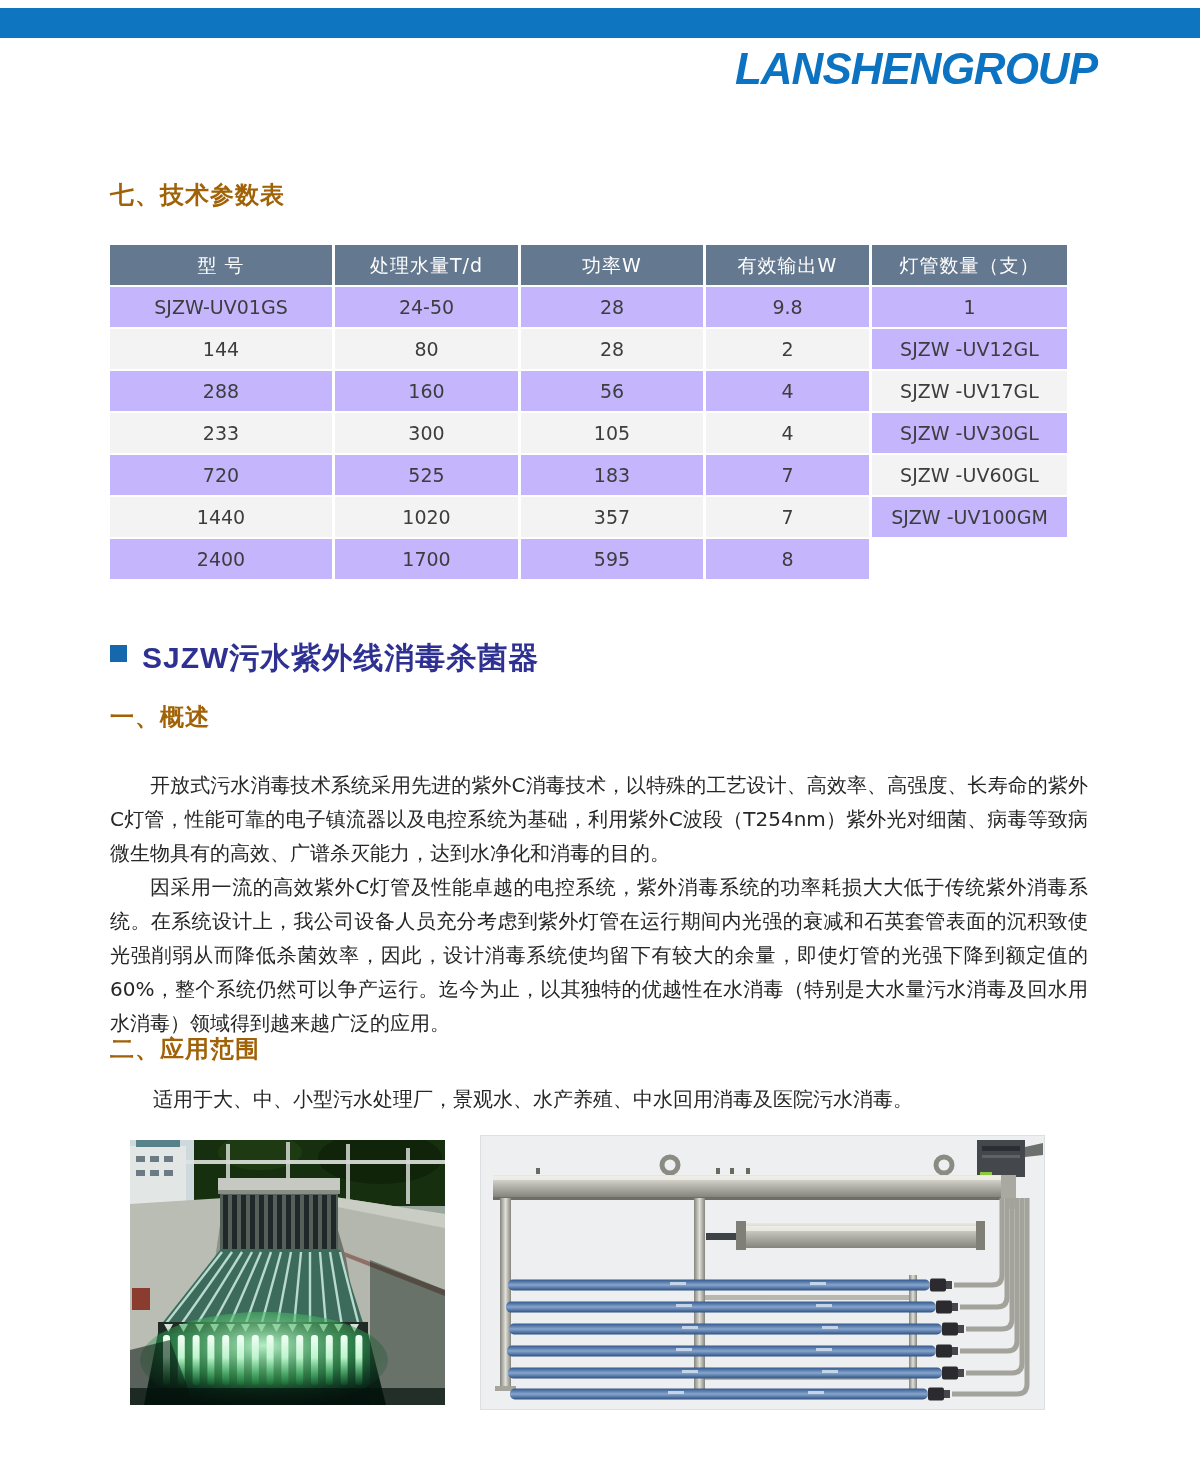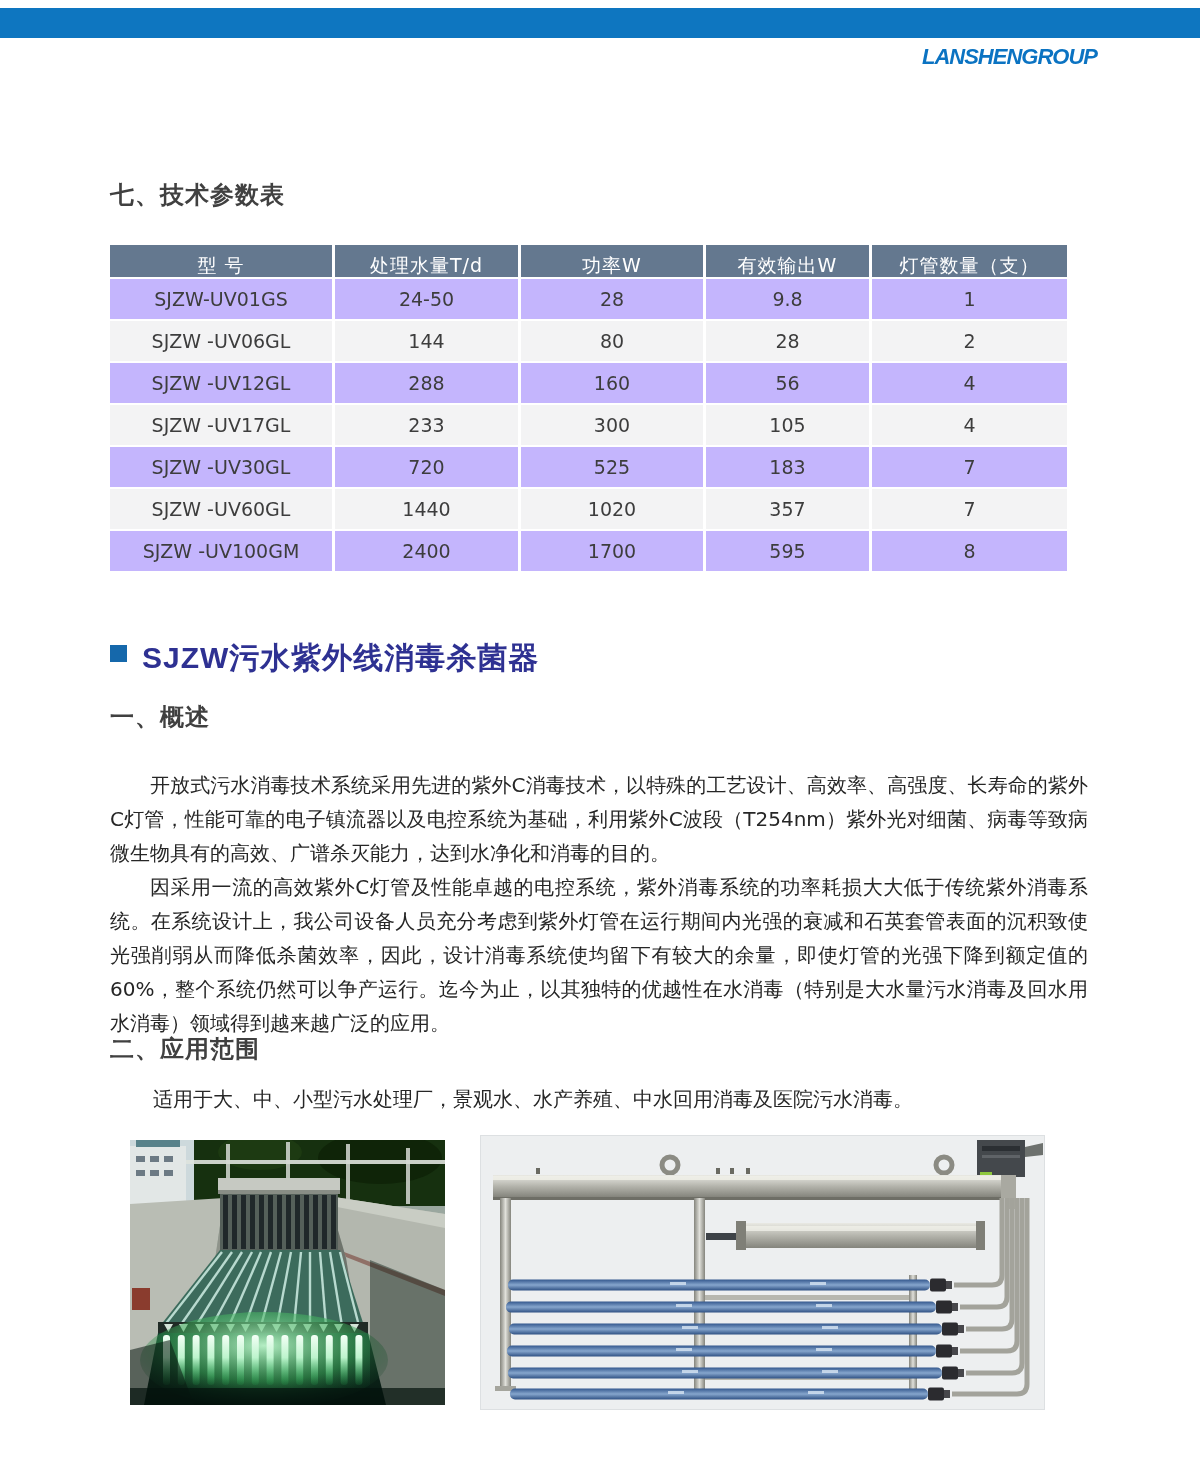--- a/index.html
+++ b/index.html
@@ -8,39 +8,39 @@
     font-family:"DejaVu Sans","Liberation Sans",sans-serif;
     overflow:hidden;
   }
   .page{position:absolute;inset:0;}
   
   .topbar{position:absolute;left:0;top:8px;width:1200px;height:30px;background:#0e76c0;}
   
   .logo{
     position:absolute;top:44px;right:103px;
     font-family:"Liberation Sans","DejaVu Sans",sans-serif;
-    font-size:22px;font-weight:bold;font-style:italic;
+    font-size:44px;font-weight:bold;font-style:italic;
     color:#0b73c2;letter-spacing:-1px;white-space:nowrap;
   }
   
   .sec-title{
     position:absolute;left:110px;margin:0;
-    font-size:24px;font-weight:bold;color:#404040;letter-spacing:1px;
+    font-size:24px;font-weight:bold;color:#a16207;letter-spacing:1px;
   }
   .spec-title{top:179px;}
   .overview-title{top:701px;}
   .application-title{top:1033px;}
   
   .spec-table{
     position:absolute;left:110px;top:245px;width:945px;
     display:grid;grid-template-columns:222px 183px 182px 163px 195px;
     gap:2px 3px;font-size:19px;background:#ffffff;
   }
   .spec-table .hc{
-    background:#64788f;color:#ffffff;height:32px;line-height:40px;
+    background:#64788f;color:#ffffff;height:40px;line-height:40px;
     text-align:center;letter-spacing:1px;
   }
   .spec-table .bc{
     height:40px;line-height:40px;text-align:center;color:#3d3d3d;
   }
   .row-a{background:#c4b5fd;}
   .row-b{background:#f3f3f4;}
   
   .product-heading{position:absolute;left:110px;top:638px;white-space:nowrap;}
   .product-heading .bullet{
@@ -83,21 +83,20 @@
       <div class="hc">型 号</div>
       <div class="hc">处理水量T/d</div>
       <div class="hc">功率W</div>
       <div class="hc">有效输出W</div>
       <div class="hc">灯管数量（支）</div>
       <div class="bc row-a">SJZW-UV01GS</div>
       <div class="bc row-a">24-50</div>
       <div class="bc row-a">28</div>
       <div class="bc row-a">9.8</div>
       <div class="bc row-a">1</div>
-      <div class="bc row-b">SJZW -UV06GL</div>
       <div class="bc row-b">144</div>
       <div class="bc row-b">80</div>
       <div class="bc row-b">28</div>
       <div class="bc row-b">2</div>
       <div class="bc row-a">SJZW -UV12GL</div>
       <div class="bc row-a">288</div>
       <div class="bc row-a">160</div>
       <div class="bc row-a">56</div>
       <div class="bc row-a">4</div>
       <div class="bc row-b">SJZW -UV17GL</div>

